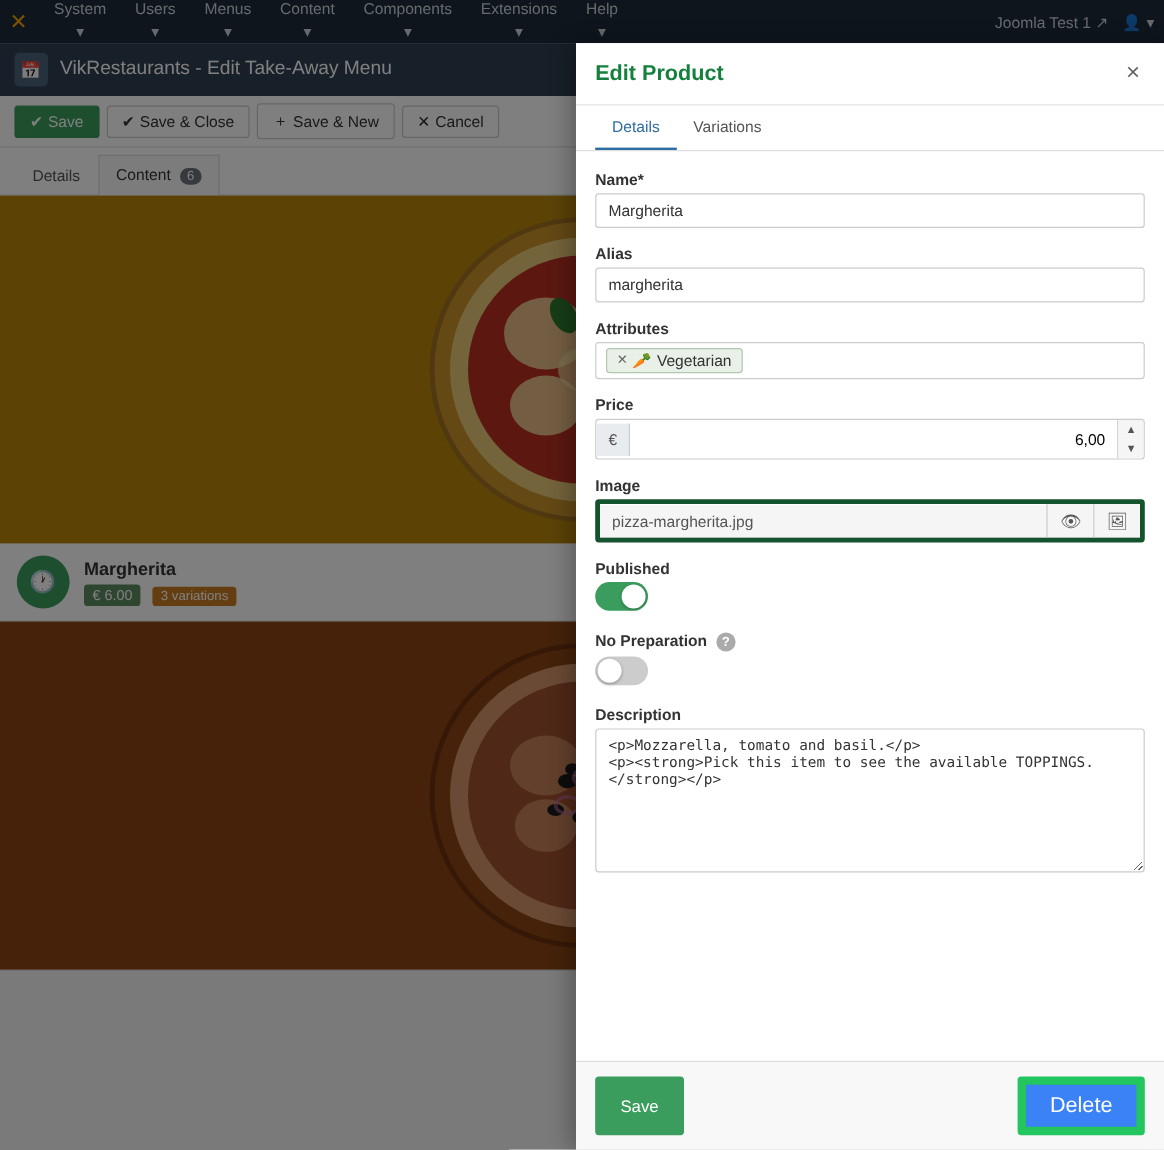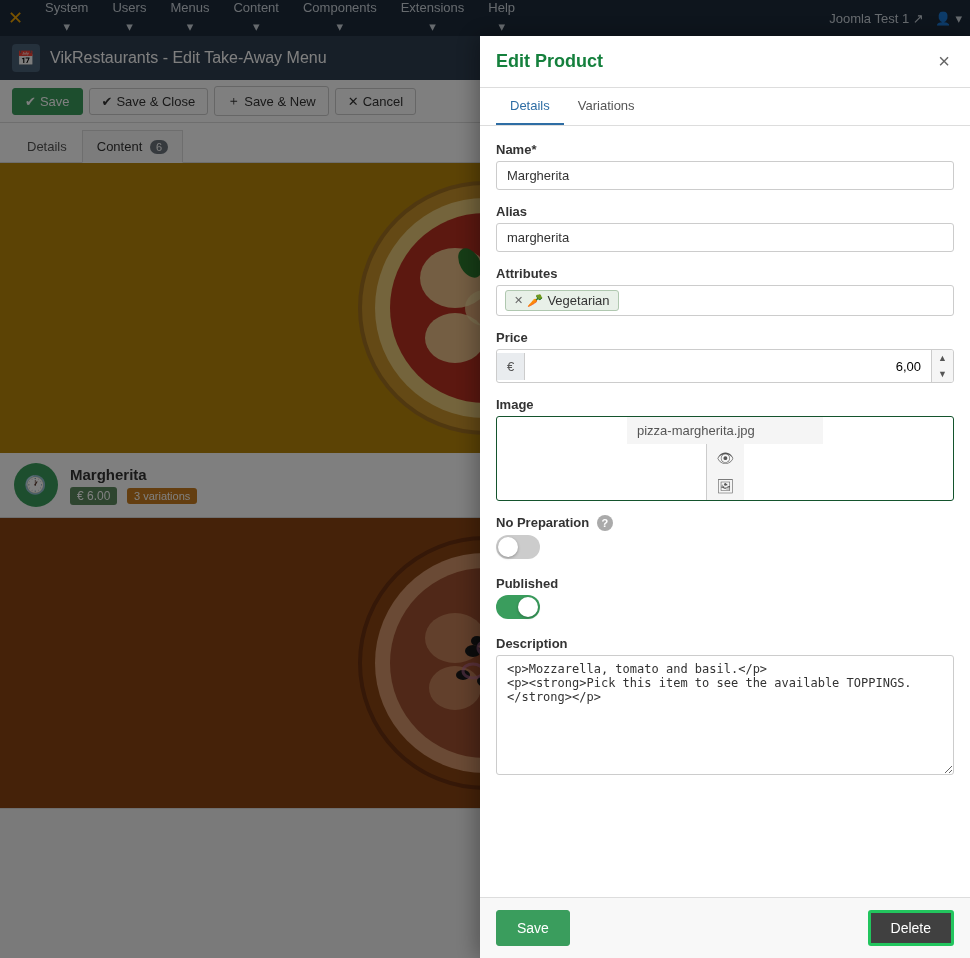--- a/index.html
+++ b/index.html
@@ -318,24 +318,23 @@
       font-size: 9px;
       height: 16px;
       line-height: 16px;
       color: #555;
     }
 
     
     .image-group {
       display: flex;
       align-items: center;
-      border: 1px solid #14532d;
+      border: 4px solid #14532d;
       border-radius: 3px;
       overflow: hidden;
-      flex-direction: column;
     }
     .image-input {
       flex: 1;
       border: none;
       padding: 6px 10px;
       font-size: 13px;
       background: #f5f5f5;
       outline: none;
       color: #555;
     }
@@ -410,27 +409,27 @@
     .btn-modal-save {
       background: #3a9d5d;
       color: #fff;
       border: 1px solid #3a9d5d;
       padding: 7px 20px;
       border-radius: 3px;
       cursor: pointer;
       font-size: 14px;
     }
     .btn-modal-delete {
-      background: #404040;
-      color: #fff;
-      border: 3px solid #22c55e;
+      background: #3b82f6;
+      color: #fff;
+      border: 7px solid #22c55e;
       padding: 7px 20px;
       border-radius: 3px;
       cursor: pointer;
-      font-size: 14px;
+      font-size: 18px;
     }
     
     .pizza-margherita-bg {
       background: #b8860b;
       width: 100%;
       height: 290px;
       display: flex;
       align-items: center;
       justify-content: center;
       overflow: hidden;
@@ -642,41 +641,41 @@
       <div class="form-group">
         <label class="form-label">Image</label>
         <div class="image-group">
           <input type="text" class="image-input" readonly="" value="pizza-margherita.jpg" style="">
           <button class="image-btn">👁</button>
           <button class="image-btn">🖼</button>
         </div>
       </div>
 
       <div class="form-group">
+        <label class="form-label">Published</label>
+        <div class="toggle-switch">
+          <div class="toggle-slider on">
+            <div class="toggle-knob on"></div>
+          </div>
+        </div>
+      </div>
+
+      <div class="form-group">
         <label class="form-label">
           <span>No Preparation</span>
           <span class="help-icon">?</span>
         </label>
         <div class="toggle-switch">
           <div class="toggle-slider off">
             <div class="toggle-knob off"></div>
           </div>
         </div>
       </div>
 
       <div class="form-group">
-        <label class="form-label">Published</label>
-        <div class="toggle-switch">
-          <div class="toggle-slider on">
-            <div class="toggle-knob on"></div>
-          </div>
-        </div>
-      </div>
-
-      <div class="form-group">
         <label class="form-label">Description</label>
         <textarea class="form-control" style="">&lt;p&gt;Mozzarella, tomato and basil.&lt;/p&gt;
 &lt;p&gt;&lt;strong&gt;Pick this item to see the available TOPPINGS.&lt;/strong&gt;&lt;/p&gt;</textarea>
       </div>
 
     </div>
 
     <div class="modal-footer">
       <button class="btn-modal-save">Save</button>
       <button class="btn-modal-delete">Delete</button>

